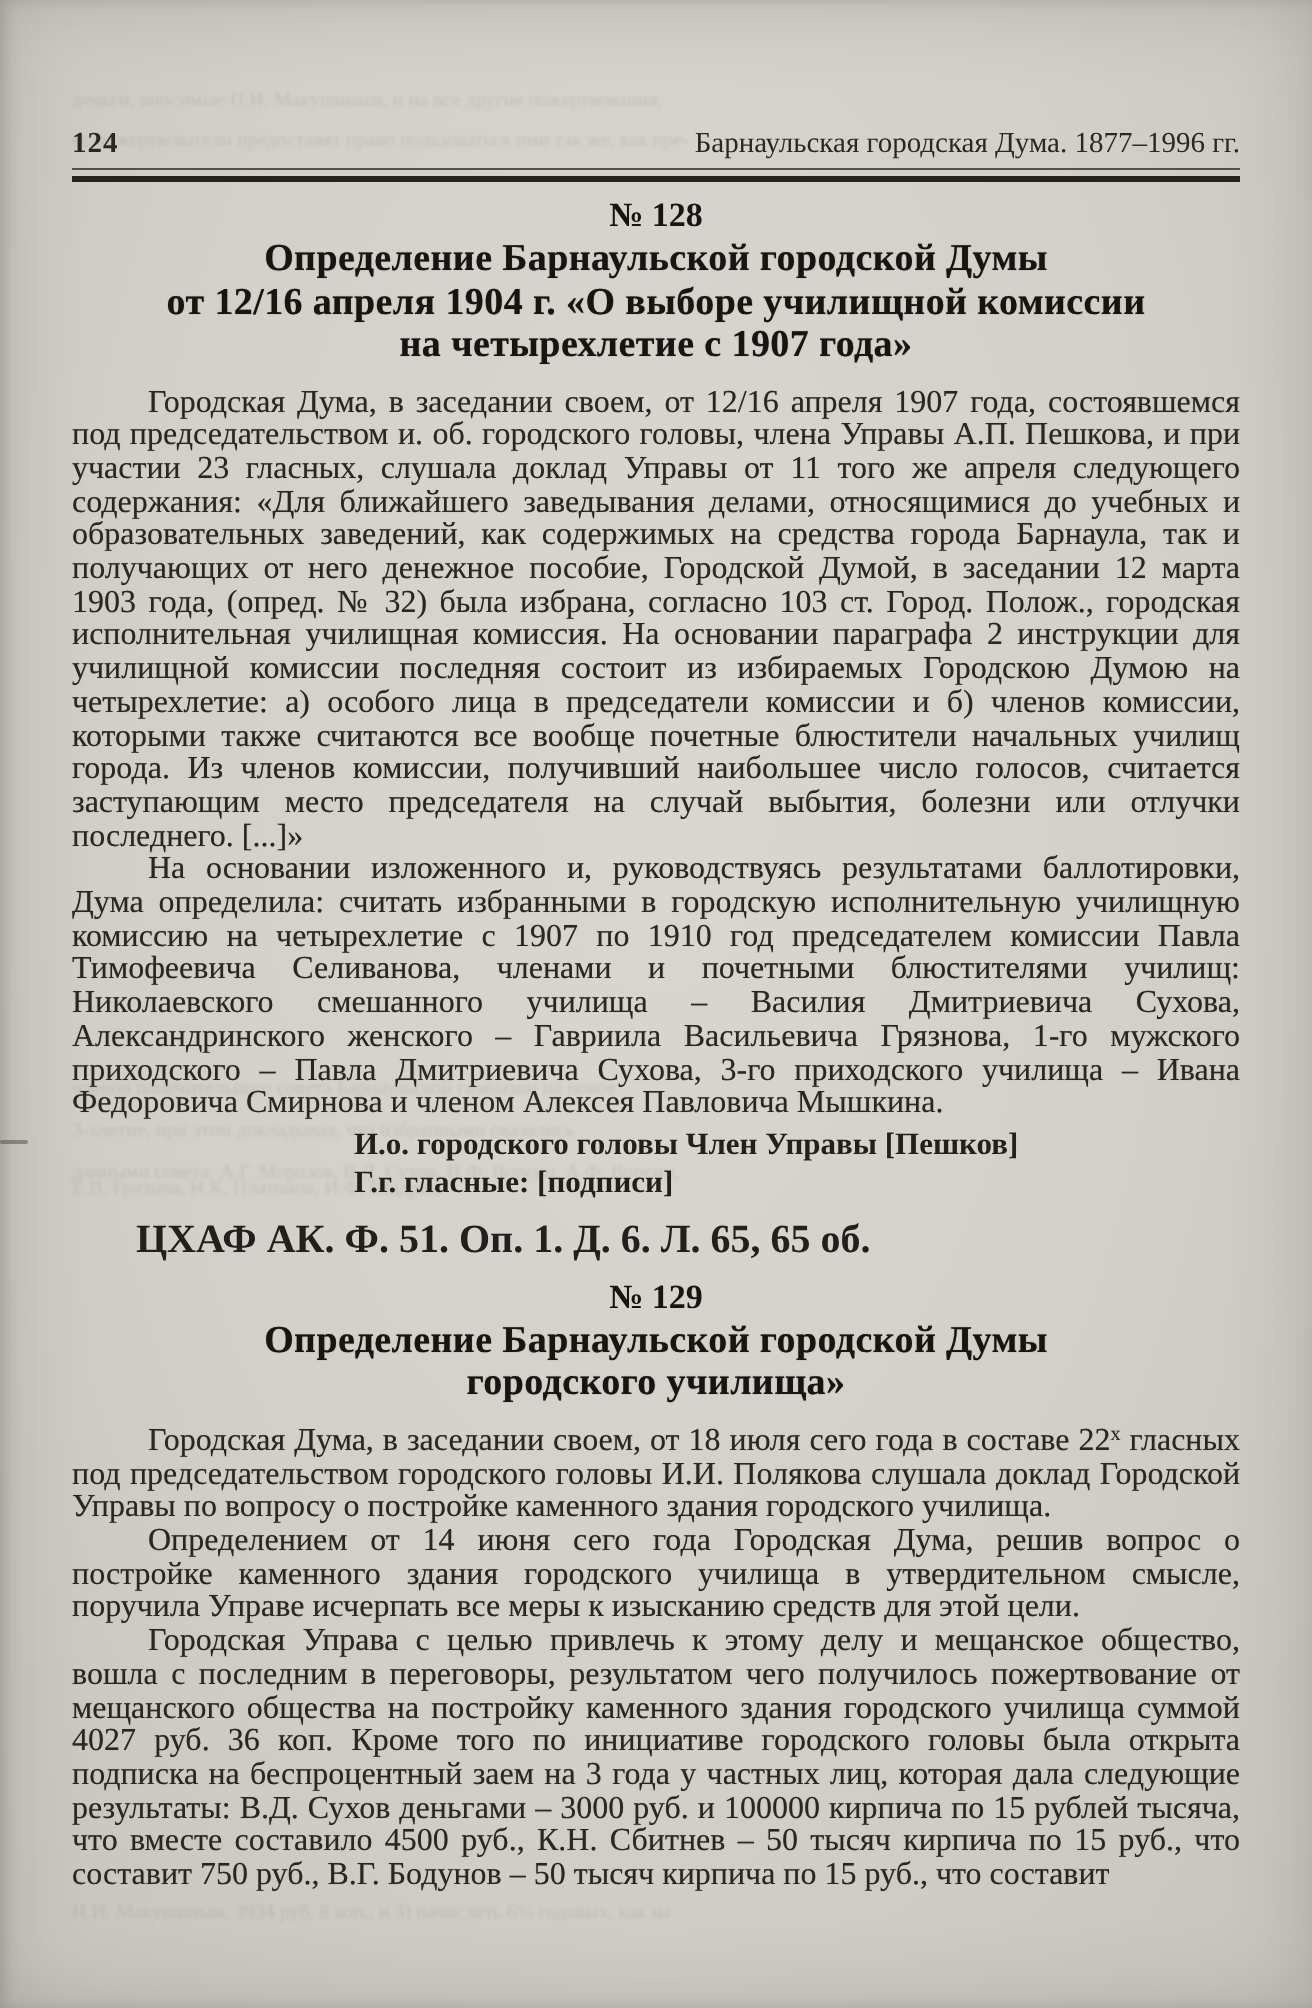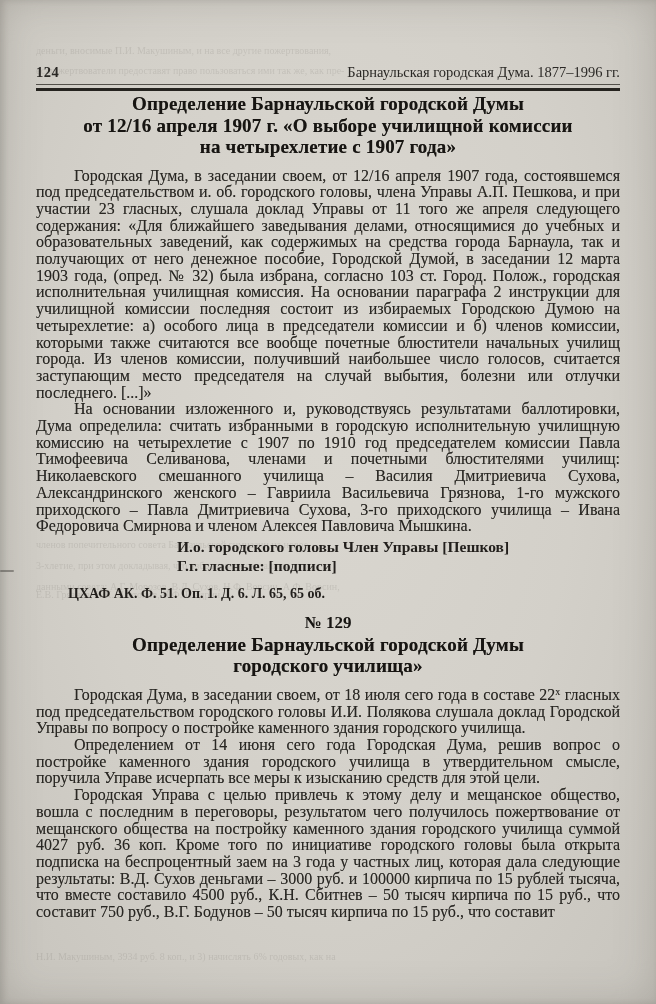--- a/index.html
+++ b/index.html
@@ -65,21 +65,21 @@
   }
   .first-p{margin-top:10px;}
   .sup{font-size:10px;vertical-align:5px;line-height:0;}
   .sig{
     margin:1px 0 0 141px;
     font-weight:700;font-size:15.5px;line-height:18.5px;color:#221f1c;
   }
   .sig-block{margin-top:3px;}
   .archive{
     margin:9px 0 0 32px;
-    font-weight:700;font-size:14px;line-height:18px;color:#221f1c;
+    font-weight:700;font-size:20px;line-height:18px;color:#221f1c;
   }
   .doc-section-2{margin-top:10px;}
 </style>
 </head>
 <body>
 
 <div class="page">
 
   <div class="bleed-layer">
     <div class="bt bt1">деньги, вносимые П.И. Макушиным, и на все другие пожертвования,</div>
@@ -94,23 +94,24 @@
 
   <div class="content">
 
     <div class="page-head">
       <span class="page-num">124</span>
       <span class="running-title">Барнаульская городская Дума. 1877–1996 гг.</span>
     </div>
     <div class="head-rule"></div>
 
     <section>
+      <div class="doc-num">№ 128</div>
       <h1 class="doc-title">
         <span class="tl">Определение Барнаульской городской Думы</span>
-        <span class="tl">от 12/16 апреля 1907 г. «О выборе училищной комиссии</span>
+        <span class="tl">от 12/16 апреля 1904 г. «О выборе училищной комиссии</span>
         <span class="tl">на четырехлетие с 1907 года»</span>
       </h1>
       <p class="body-p first-p">Городская Дума, в заседании своем, от 12/16 апреля 1907 года, состоявшемся под председательством и. об. городского головы, члена Управы А.П. Пешкова, и при участии 23 гласных, слушала доклад Управы от 11 того же апреля следующего содержания: «Для ближайшего заведывания делами, относящимися до учебных и образовательных заведений, как содержимых на средства города Барнаула, так и получающих от него денежное пособие, Городской Думой, в заседании 12 марта 1903 года, (опред. № 32) была избрана, согласно 103 ст. Город. Полож., городская исполнительная училищная комиссия. На основании параграфа 2 инструкции для училищной комиссии последняя состоит из избираемых Городскою Думою на четырехлетие: а) особого лица в председатели комиссии и б) членов комиссии, которыми также считаются все вообще почетные блюстители начальных училищ города. Из членов комиссии, получивший наибольшее число голосов, считается заступающим место председателя на случай выбытия, болезни или отлучки последнего. [...]»</p>
       <p class="body-p">На основании изложенного и, руководствуясь результатами баллотировки, Дума определила: считать избранными в городскую исполнительную училищную комиссию на четырехлетие с 1907 по 1910 год председателем комиссии Павла Тимофеевича Селиванова, членами и почетными блюстителями училищ: Николаевского смешанного училища – Василия Дмитриевича Сухова, Александринского женского – Гавриила Васильевича Грязнова, 1-го мужского приходского – Павла Дмитриевича Сухова, 3-го приходского училища – Ивана Федоровича Смирнова и членом Алексея Павловича Мышкина.</p>
       <div class="sig-block">
         <div class="sig">И.о. городского головы Член Управы [Пешков]</div>
         <div class="sig">Г.г. гласные: [подписи]</div>
       </div>
       <div class="archive">ЦХАФ АК. Ф. 51. Оп. 1. Д. 6. Л. 65, 65 об.</div>
     </section>

